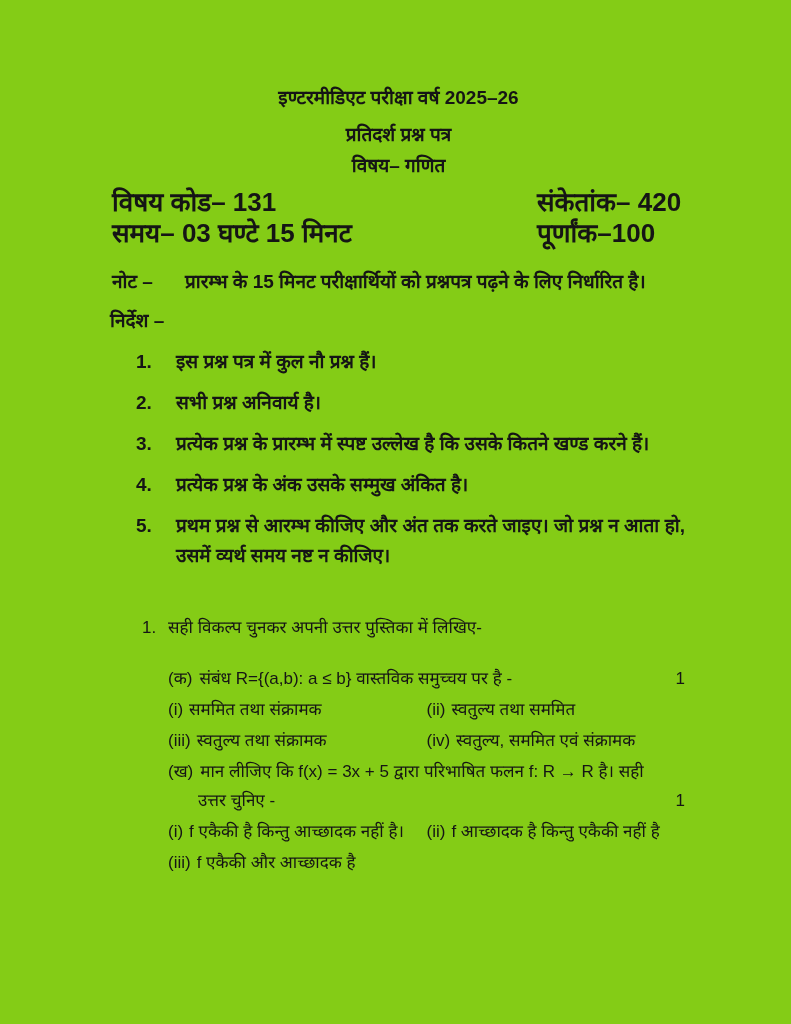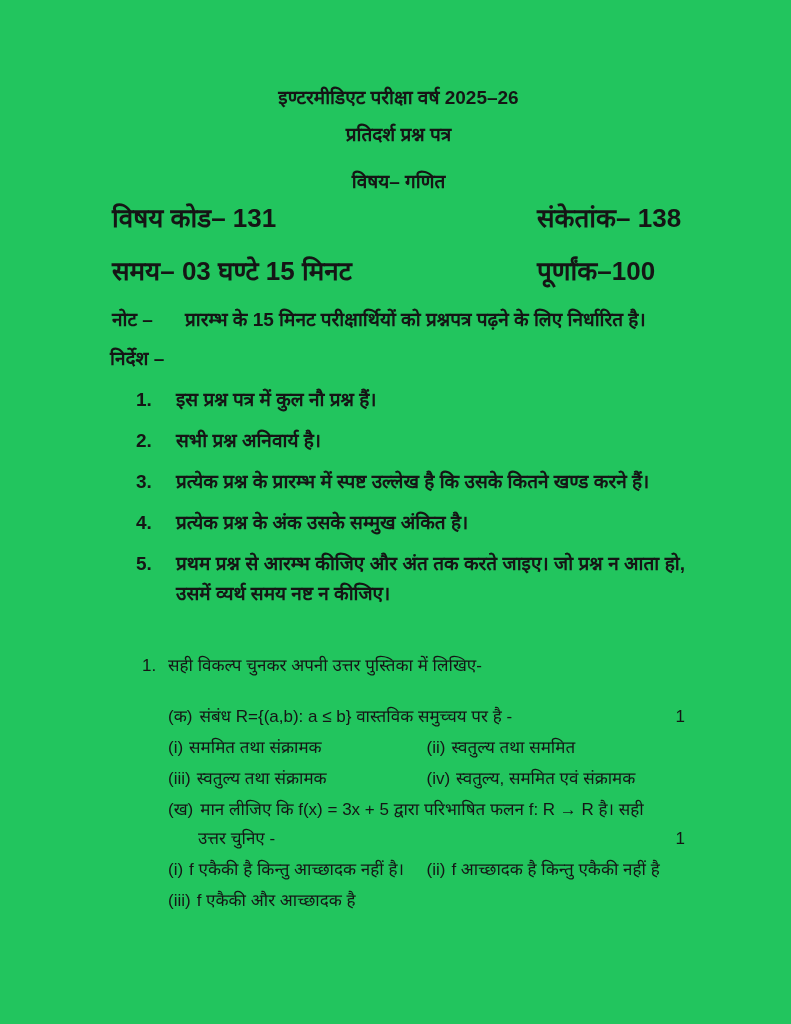--- a/index.html
+++ b/index.html
@@ -5,47 +5,47 @@
   html, body {
     margin: 0;
     padding: 0;
     background: #ffffff;
   }
   .page {
     position: relative;
     width: 791px;
     height: 1024px;
     box-sizing: border-box;
-    background: #22c55e;
+    background: #84cc16;
     color: #151515;
     font-family: "Liberation Sans", "DejaVu Sans", sans-serif;
     padding: 86px 106px 40px 112px;
     overflow: hidden;
   }
   
   .hdr {
     text-align: center;
     font-weight: 700;
     font-size: 19px;
     line-height: 23px;
   }
   .hdr-1 { margin: 0 0 0 0; }
   .hdr-2 { margin-top: 14px; }
-  .hdr-3 { margin-top: 24px; }
+  .hdr-3 { margin-top: 8px; }
 
   
   .meta-row {
     display: flex;
     justify-content: space-between;
     font-weight: 700;
     font-size: 26px;
     line-height: 23px;
   }
   .meta-row-1 { margin-top: 14px; }
-  .meta-row-2 { margin-top: 30px; }
+  .meta-row-2 { margin-top: 8px; }
   .meta-right { width: 148px; text-align: left; }
 
   
   .note-row {
     display: flex;
     margin-top: 21px;
     font-weight: 700;
     font-size: 19px;
     line-height: 32px;
   }
@@ -107,21 +107,21 @@
 <body>
 
 <div class="page">
 
   <div class="hdr hdr-1">इण्टरमीडिएट परीक्षा वर्ष 2025–26</div>
   <div class="hdr hdr-2">प्रतिदर्श प्रश्न पत्र</div>
   <div class="hdr hdr-3">विषय– गणित</div>
 
   <div class="meta-row meta-row-1">
     <span>विषय कोड– 131</span>
-    <span class="meta-right">संकेतांक– 138</span>
+    <span class="meta-right">संकेतांक– 420</span>
   </div>
   <div class="meta-row meta-row-2">
     <span>समय– 03 घण्टे 15 मिनट</span>
     <span class="meta-right">पूर्णांक–100</span>
   </div>
 
   <div class="note-row">
     <span class="note-label">नोट –</span>
     <span class="note-text">प्रारम्भ के 15 मिनट परीक्षार्थियों को प्रश्नपत्र पढ़ने के लिए निर्धारित है।</span>
   </div>

